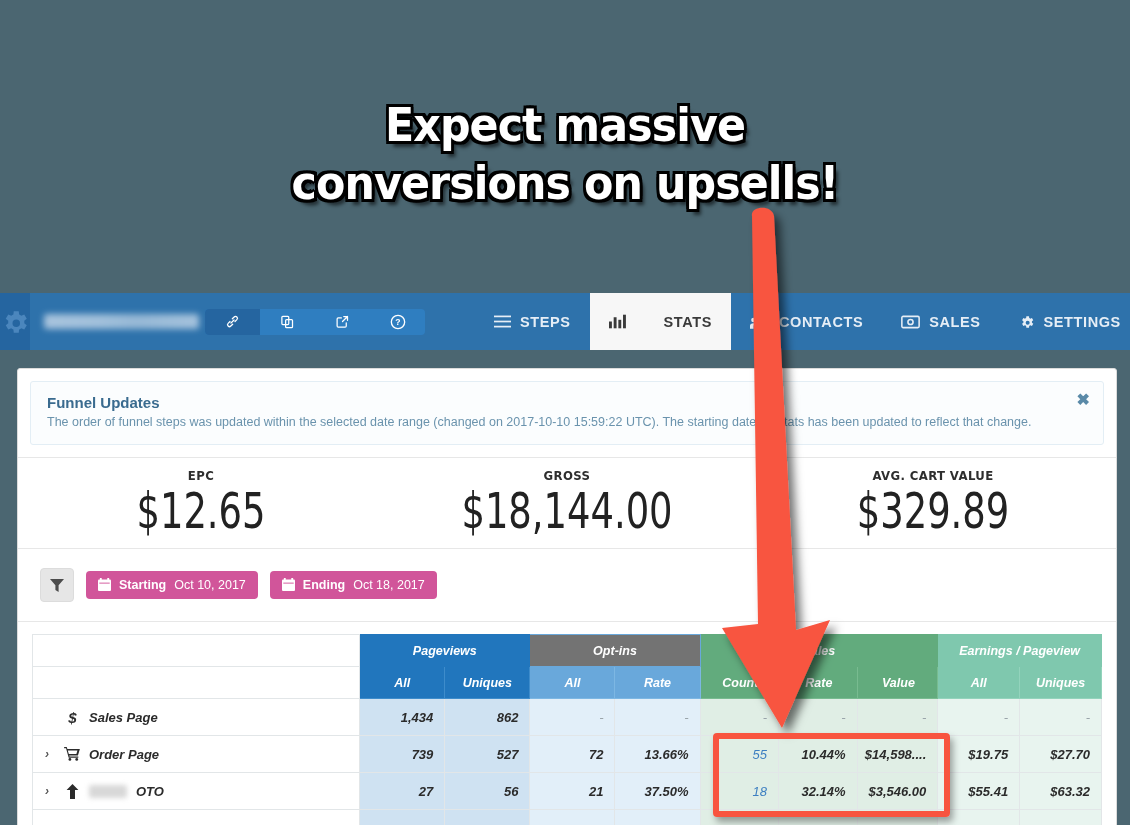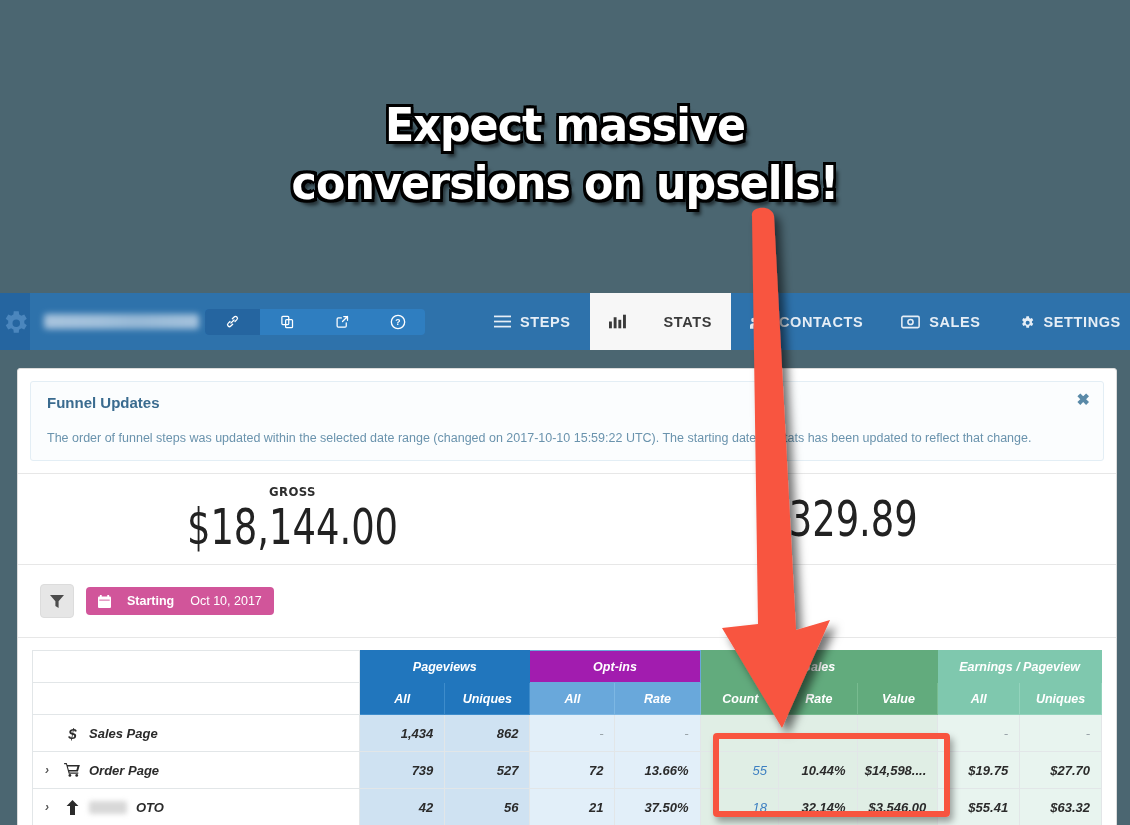--- a/index.html
+++ b/index.html
@@ -74,21 +74,21 @@
   .panel {
     position: absolute; top: 368px; left: 17px; width: 1100px; height: 460px;
     background: #ffffff; border: 1px solid #dcdcdc; border-radius: 3px;
   }
 
   .alert {
     margin: 12px; padding: 12px 14px 14px 16px;
     background: #fbfdfe; border: 1px solid #e3eef5; border-radius: 3px;
     position: relative;
   }
-  .alert-title { font-size: 15px; font-weight: bold; color: #3a6b8f; margin-bottom: 19px; }
+  .alert-title { font-size: 15px; font-weight: bold; color: #3a6b8f; margin-bottom: 3px; }
   .alert-text { font-size: 12.5px; color: #6a93ad; line-height: 16px; }
   .alert-close {
     position: absolute; top: 10px; right: 13px;
     font-size: 16px; color: #5a8aa8; font-weight: bold; line-height: 1;
   }
 
   
   .stats-row {
     display: flex; border-top: 1px solid #e7e7e7; border-bottom: 1px solid #e7e7e7;
     height: 92px; align-items: center;
@@ -108,38 +108,38 @@
   
   .filter-row {
     display: flex; align-items: center; gap: 12px;
     padding: 18px 0 18px 22px; border-bottom: 1px solid #e7e7e7; height: 73px;
   }
   .filter-btn {
     width: 34px; height: 34px; background: #e6e6e6; border: 1px solid #dcdcdc;
     border-radius: 4px; display: flex; align-items: center; justify-content: center;
   }
   .pill {
-    display: flex; align-items: flex-end; gap: 16px;
+    display: flex; align-items: flex-start; gap: 8px;
     background: #d1559a; color: #fff; border-radius: 4px;
     padding: 7px 12px; font-size: 12.5px;
   }
   .pill .pill-label { font-weight: bold; }
   .pill .pill-val { font-weight: normal; }
 
   
   .table-wrap { padding: 12px 14px 0 14px; }
   table { border-collapse: collapse; width: 100%; table-layout: fixed; }
   th, td { border: 1px solid #e2e6e8; font-style: italic; }
   th {
     color: #fff; font-size: 12.5px; font-weight: bold; text-align: center;
     height: 32px; padding: 0 6px;
   }
   th.blank { background: #fff; border-color: #e2e6e8; }
   .h-pv   { background: #2176bd; border-color: #2176bd; }
-  .h-opt  { background: #a21caf; border-color: #69a8db; margin-top: 24px; }
+  .h-opt  { background: #737373; border-color: #69a8db; margin-top: 24px; }
   .h-sale { background: #62ab7d; border-color: #62ab7d; }
   .h-earn { background: #7fc8ae; border-color: #7fc8ae; }
   .h-pv2   { background: #2176bd; border-color: #3e8ccb; }
   .h-opt2  { background: #69a8db; border-color: #7db7e3; }
   .h-sale2 { background: #62ab7d; border-color: #78bb90; padding-left: 8px; }
   .h-earn2 { background: #7fc8ae; border-color: #93d3bc; }
 
   td { height: 37px; font-size: 13px; color: #2b2b2b; font-weight: bold; }
   td.name { text-align: left; padding-left: 12px; background: #fff; font-weight: bold; }
   td.num { text-align: right; padding-right: 11px; }
@@ -260,43 +260,58 @@
   <div class="panel">
 
     <div class="alert">
       <div class="alert-title">Funnel Updates</div>
       <div class="alert-text">The order of funnel steps was updated within the selected date range (changed on 2017-10-10 15:59:22 UTC). The starting date for stats has been updated to reflect that change.</div>
       <div class="alert-close">✖</div>
     </div>
 
     <div class="stats-row">
       <div class="stat">
+        <div class="stat-label">EPC</div>
+        <div class="stat-value">$12.65</div>
+      </div>
+      <div class="stat">
         <div class="stat-label">GROSS</div>
         <div class="stat-value">$18,144.00</div>
       </div>
       <div class="stat">
+        <div class="stat-label">AVG. CART VALUE</div>
         <div class="stat-value">$329.89</div>
       </div>
     </div>
 
     <div class="filter-row">
       <div class="filter-btn">
         <svg width="14" height="13" viewBox="0 0 14 13" fill="#4c4c4c">
           <path d="M0 0h14L8.6 6.2V13L5.4 11V6.2z"></path>
         </svg>
       </div>
       <div class="pill">
         <svg width="13" height="13" viewBox="0 0 14 14" fill="#fff">
           <rect x="0" y="1.5" width="14" height="12.5" rx="1.2"></rect>
           <rect x="2" y="0" width="2" height="3"></rect>
             <rect x="10" y="0" width="2" height="3"></rect>
           <rect x="1.4" y="5" width="11.2" height="1" fill="#d1559a"></rect>
         </svg>
         <span class="pill-label">Starting</span>
         <span class="pill-val">Oct 10, 2017</span>
+      </div>
+      <div class="pill">
+        <svg width="13" height="13" viewBox="0 0 14 14" fill="#fff">
+          <rect x="0" y="1.5" width="14" height="12.5" rx="1.2"></rect>
+          <rect x="2" y="0" width="2" height="3"></rect>
+            <rect x="10" y="0" width="2" height="3"></rect>
+          <rect x="1.4" y="5" width="11.2" height="1" fill="#d1559a"></rect>
+        </svg>
+        <span class="pill-label">Ending</span>
+        <span class="pill-val">Oct 18, 2017</span>
       </div>
     </div>
 
     <div class="table-wrap">
       <table>
         <colgroup>
           <col style="width:30%">
             <col style="width:7.8%">
             <col style="width:7.8%">
           <col style="width:7.8%">
@@ -381,21 +396,21 @@
                   <span class="caret">›</span>
                   <span class="row-icon">
                     <svg width="13" height="15" viewBox="0 0 13 15" fill="#2b2b2b">
                       <path d="M6.5 0L12.4 6H9v9H4V6H.6z"></path>
                     </svg>
                   </span>
                   <span class="name-redact"></span>
                   <span>OTO</span>
                 </div>
               </td>
-              <td class="num c-pv">42</td>
+              <td class="num c-pv">27</td>
               <td class="num c-pv">56</td>
               <td class="num c-opt">21</td>
               <td class="num c-opt">37.50%</td>
               <td class="num c-sale lnk">18</td>
               <td class="num c-sale">32.14%</td>
               <td class="num c-sale">$3,546.00</td>
               <td class="num c-earn">$55.41</td>
               <td class="num c-earn">$63.32</td>
             </tr>
             <tr>

